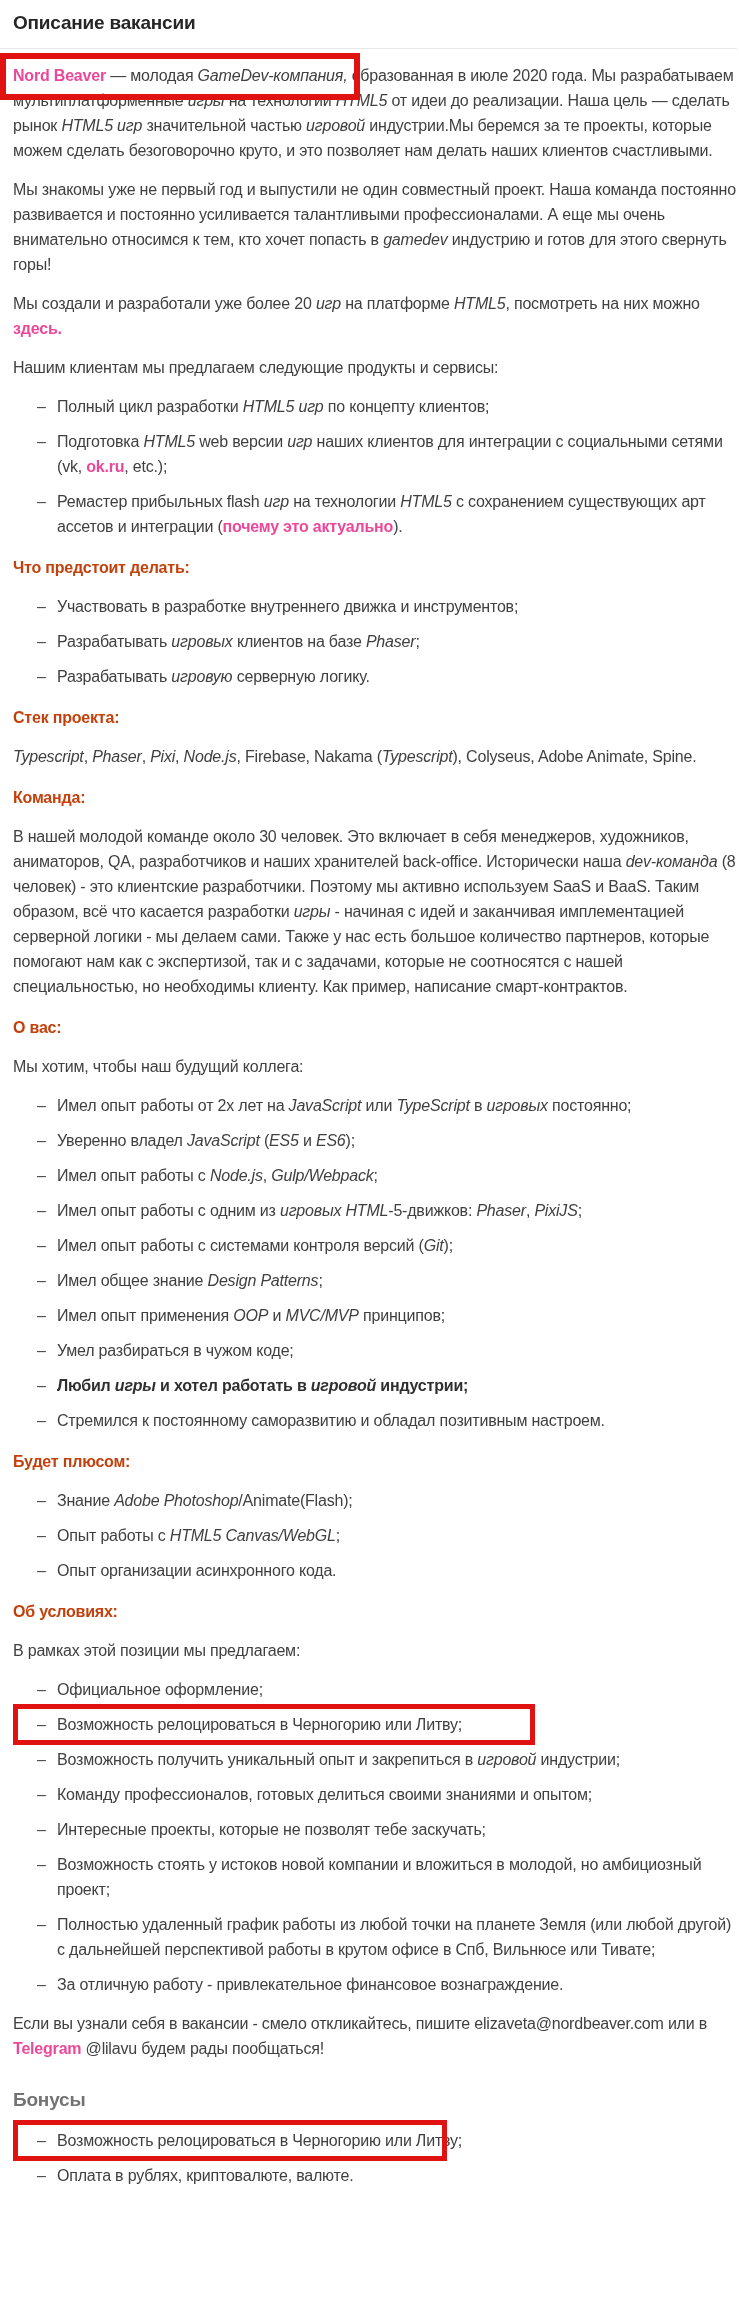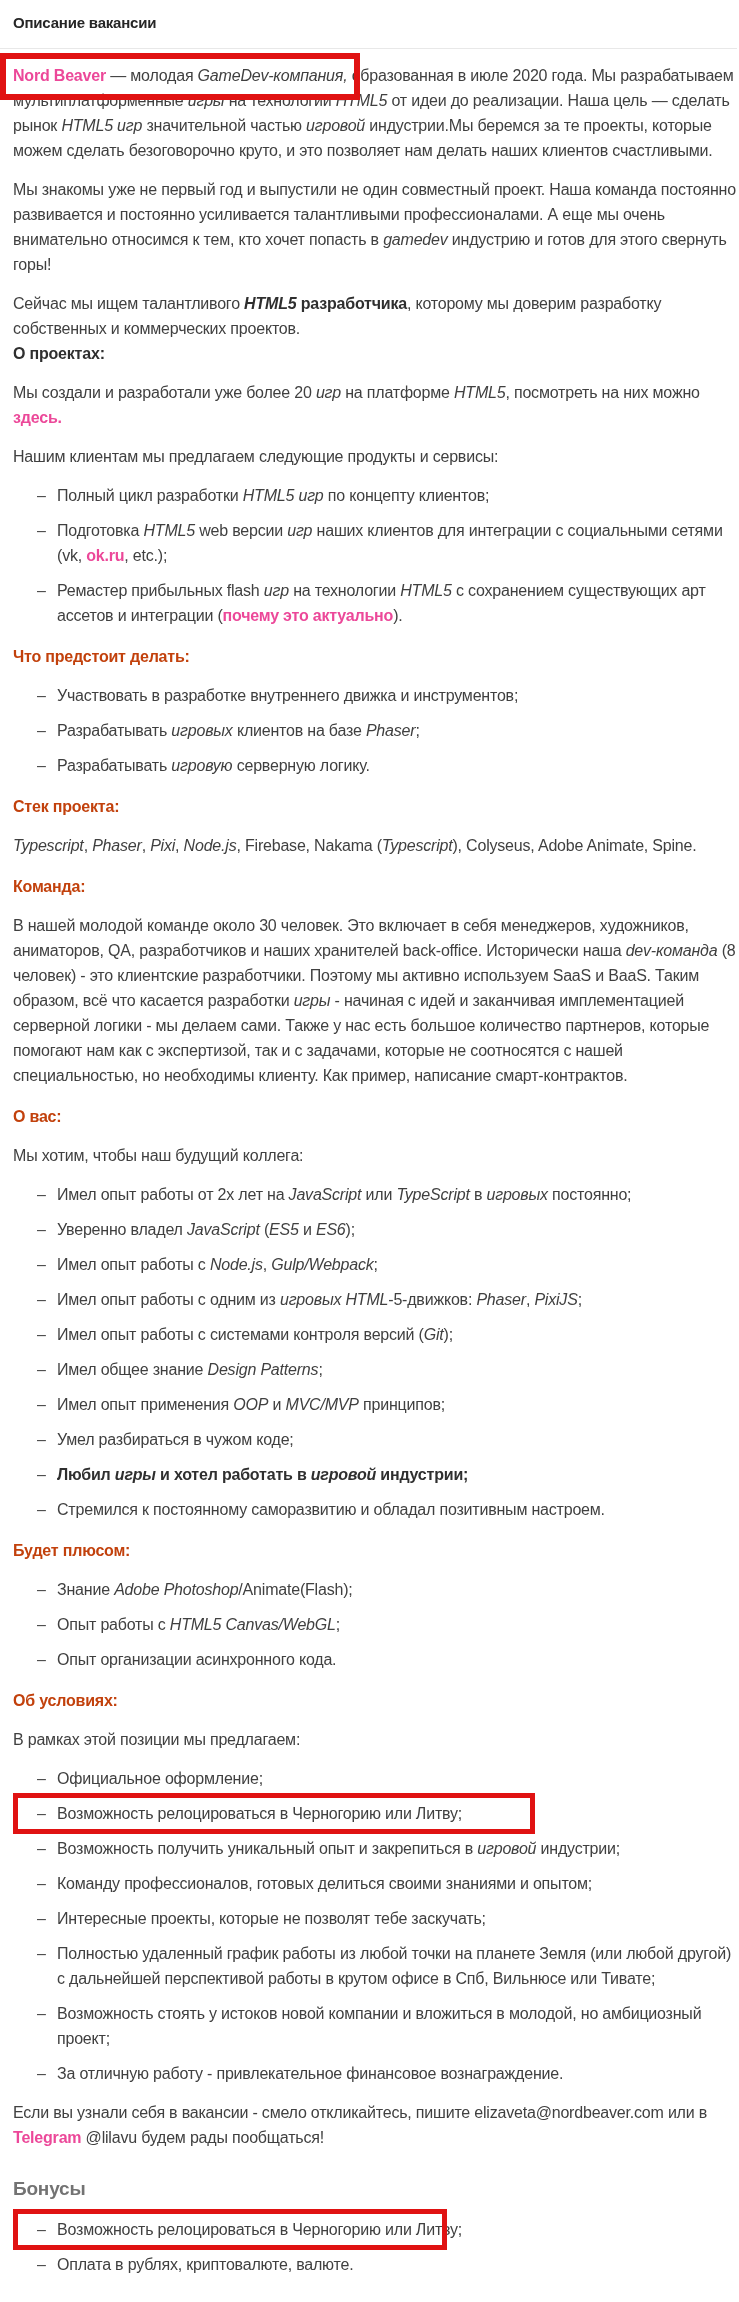--- a/index.html
+++ b/index.html
@@ -6,21 +6,21 @@
   body{
     width:739px;
     font-family:"Liberation Sans","DejaVu Sans",sans-serif;
     font-size:16px;
     line-height:25px;
     color:#404040;
     letter-spacing:-0.2px;
   }
   .wrap{padding:10px 2px 16px 13px;position:relative;}
   .page-title{
-    font-size:15px;
+    font-size:19px;
     font-weight:bold;
     color:#262626;
     margin:0 0 13px 0;
   }
   .divider{
     border:none;
     border-top:1px solid #e8e8e8;
     margin:0 0 0 -13px;
   }
   p{margin:14px 0;}
@@ -68,21 +68,20 @@
   <h3 class="page-title">Описание вакансии</h3>
   <hr class="divider">
 
   <div class="intro-block">
     <div class="redbox-intro"></div>
     <p><a class="lnk" href="#">Nord Beaver</a><span> — молодая </span><span class="i">GameDev-компания,</span><span> образованная в июле 2020 года. Мы разрабатываем мультиплатформенные </span><span class="i">игры</span><span> на технологии </span><span class="i">HTML5</span><span> от идеи до реализации. Наша цель — сделать рынок </span><span class="i">HTML5 игр</span><span> значительной частью </span><span class="i">игровой</span><span> индустрии.Мы беремся за те проекты, которые можем сделать безоговорочно круто, и это позволяет нам делать наших клиентов счастливыми.</span></p>
   </div>
 
   <p><span>Мы знакомы уже не первый год и выпустили не один совместный проект. Наша команда постоянно развивается и постоянно усиливается талантливыми профессионалами. А еще мы очень внимательно относимся к тем, кто хочет попасть в </span><span class="i">gamedev</span><span> индустрию и готов для этого свернуть горы!</span></p>
 
-  <p><span>Сейчас мы ищем талантливого </span><span class="bi">HTML5</span><span> </span><span class="b">разработчика</span><span>, которому мы доверим разработку собственных и коммерческих проектов.</span><br><span class="b">О проектах:</span></p>
 
   <p><span>Мы создали и разработали уже более 20 </span><span class="i">игр</span><span> на платформе </span><span class="i">HTML5</span><span>, посмотреть на них можно </span><a class="lnk" href="#">здесь.</a></p>
 
   <p>Нашим клиентам мы предлагаем следующие продукты и сервисы:</p>
 
   <ul>
       <li><span>Полный цикл разработки </span><span class="i">HTML5 игр</span><span> по концепту клиентов;</span></li>
       <li><span>Подготовка </span><span class="i">HTML5</span><span> web версии </span><span class="i">игр</span><span> наших клиентов для интеграции с социальными сетями (vk, </span><a class="lnk" href="#">ok.ru</a><span>, etc.);</span></li>
       <li><span>Ремастер прибыльных flash </span><span class="i">игр</span><span> на технологии </span><span class="i">HTML5</span><span> с сохранением существующих арт ассетов и интеграции (</span><a class="lnk" href="#">почему это актуально</a><span>).</span></li>
     </ul>
@@ -123,22 +122,22 @@
     </ul>
 
   <p class="sub">Об условиях:</p>
   <p>В рамках этой позиции мы предлагаем:</p>
   <ul class="ul-conditions">
       <li><span>Официальное оформление;</span></li>
       <li><span>Возможность релоцироваться в Черногорию или Литву;</span><span class="redbox-li"></span></li>
       <li><span>Возможность получить уникальный опыт и закрепиться в </span><span class="i">игровой</span><span> индустрии;</span></li>
       <li><span>Команду профессионалов, готовых делиться своими знаниями и опытом;</span></li>
       <li><span>Интересные проекты, которые не позволят тебе заскучать;</span></li>
+      <li><span>Возможность стоять у истоков новой компании и вложиться в молодой, но амбициозный проект;</span></li>
       <li><span>Полностью удаленный график работы из любой точки на планете Земля (или любой другой) с дальнейшей перспективой работы в крутом офисе в Спб, Вильнюсе или Тивате;</span></li>
-      <li><span>Возможность стоять у истоков новой компании и вложиться в молодой, но амбициозный проект;</span></li>
       <li><span>За отличную работу - привлекательное финансовое вознаграждение.</span></li>
     </ul>
 
   <p><span>Если вы узнали себя в вакансии - смело откликайтесь, пишите elizaveta@nordbeaver.com или в </span><a class="lnk" href="#">Telegram</a><span> @lilavu будем рады пообщаться!</span></p>
 
   <h2 class="bonuses">Бонусы</h2>
   <ul class="ul-bonuses">
       <li><span>Возможность релоцироваться в Черногорию или Литву;</span><span class="redbox-li"></span></li>
       <li><span>Оплата в рублях, криптовалюте, валюте.</span></li>
     </ul>

